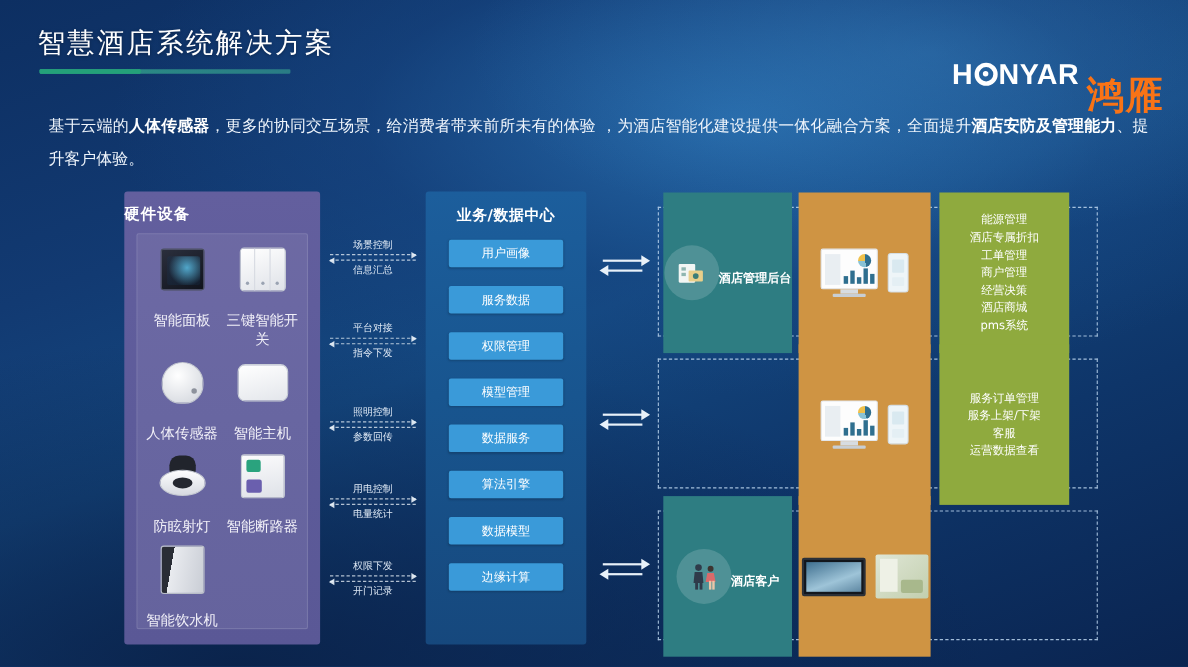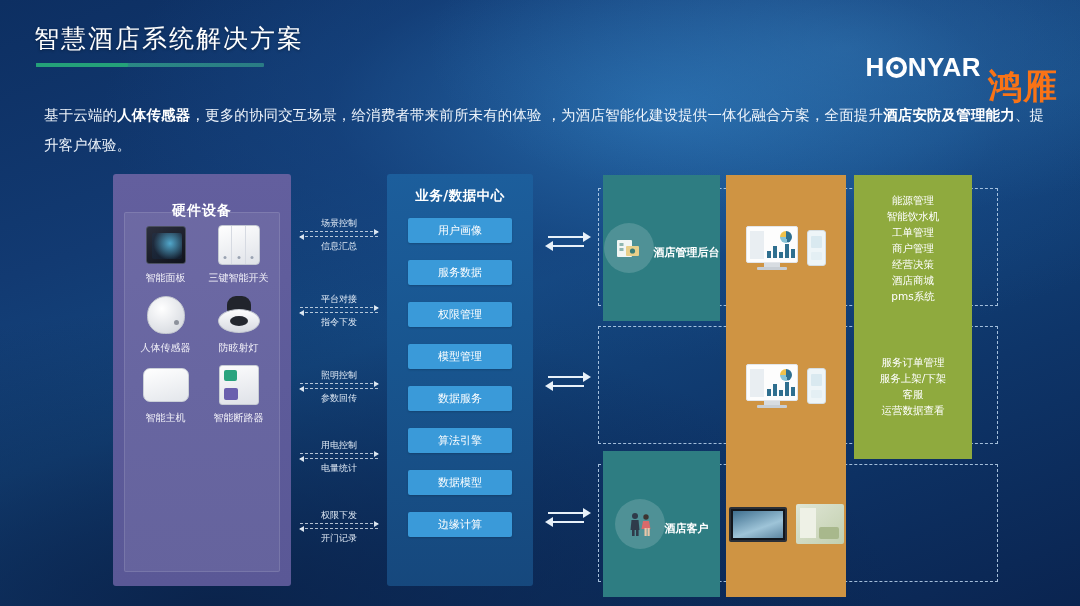--- a/index.html
+++ b/index.html
@@ -54,28 +54,28 @@
   .intro b { font-weight: 700; color: #ffffff; }
   
   .diagram { position: absolute; left: 0; top: 170px; width: 1080px; height: 420px; }
 
   
   .hw-panel {
     position: absolute; left: 113px; top: 4px; width: 178px; height: 412px;
     background: linear-gradient(180deg, #635f9e 0%, #5d5b9a 50%, #5a5896 100%);
     border-radius: 3px;
   }
-  .hw-title { text-align: center; color:#fff; font-size:14px; font-weight:700; padding-top:12px; letter-spacing:1px;
-              font-family:Liberation Serif, serif;margin-top:16px; }
+  .hw-title { color:#fff; font-size:14px; font-weight:700; padding-top:12px; letter-spacing:1px;
+              font-family:Liberation Serif, serif; }
   .hw-inner { position:absolute; left:11px; top:38px; width:156px; height:360px;
               background: rgba(255,255,255,0.07); border:1px solid rgba(255,255,255,0.12); border-radius:2px; }
   .hw-grid { display:flex; flex-wrap:wrap; padding:8px 4px 0 4px; }
   .hw-item { width:50%; text-align:center; margin-bottom:6px; }
   .hw-img { height:48px; display:flex; align-items:center; justify-content:center; }
-  .hw-label { color:#f1f0f8; font-size:10px; margin-top:2px; font-family:"DejaVu Sans", sans-serif; }
+  .hw-label { color:#f1f0f8; font-size:13px; margin-top:13px; font-family:"DejaVu Sans", sans-serif; }
 
   
   .dev-panel { width:40px; height:38px; background:linear-gradient(150deg,#2b2f3d,#10131c); border-radius:3px;
                border:1px solid #4a4f5f; position:relative; overflow:hidden;}
   .dev-panel:after{content:"";position:absolute;left:5px;top:6px;width:30px;height:26px;
                background:radial-gradient(circle at 60% 40%, rgba(90,190,230,.85), rgba(20,60,100,.2) 70%);border-radius:2px;}
   .dev-switch { width:42px; height:40px; background:linear-gradient(160deg,#ffffff,#dfe2e8); border-radius:4px;
                border:1px solid #c3c8d2; position:relative; display:flex; }
   .dev-switch i { flex:1; border-right:1px solid #d6dae2; position:relative;}
   .dev-switch i:last-child{border-right:none;}
@@ -220,42 +220,48 @@
 
         <div class="hw-item">
           <div class="hw-img">
               <div class="dev-sensor"></div>
             </div>
           <div class="hw-label">人体传感器</div>
         </div>
 
         <div class="hw-item">
           <div class="hw-img">
+              <div class="dev-host"></div>
+            </div>
+          <div class="hw-label">智能主机</div>
+        </div>
+
+        <div class="hw-item">
+          <div class="hw-img">
             <div class="dev-light">
                 <div class="cap"></div>
                 <div class="ring"></div>
               </div>
           </div>
           <div class="hw-label">防眩射灯</div>
         </div>
 
         <div class="hw-item">
           <div class="hw-img">
-              <div class="dev-host"></div>
-            </div>
-          <div class="hw-label">智能主机</div>
-        </div>
-
-        <div class="hw-item">
-          <div class="hw-img">
               <div class="dev-breaker"></div>
             </div>
           <div class="hw-label">智能断路器</div>
         </div>
 
+        <div class="hw-item">
+          <div class="hw-img">
+              <div class="dev-water"></div>
+            </div>
+          <div class="hw-label">智能饮水机</div>
+        </div>
 
       </div>
     </div>
   </div>
 
   <div class="connectors">
     <div class="conn" style="top:46px">
       <div class="t">场景控制</div>
       <div class="line">
           <span class="l1"></span>
@@ -359,21 +365,21 @@
             </div>
             <div class="stand"></div>
               <div class="base"></div>
           </div>
           <div class="phone"></div>
         </div>
       </div>
       <div class="col-c" style="top:-14px; height:146px;">
         <div class="feat-list">
           <div>能源管理</div>
-          <div>智能饮水机</div>
+          <div>酒店专属折扣</div>
           <div>工单管理</div>
           <div>商户管理</div>
           <div>经营决策</div>
           <div>酒店商城</div>
           <div>pms系统</div>
         </div>
       </div>
     </div>
 
     <div class="row-band" style="top:156px; height:118px;">

